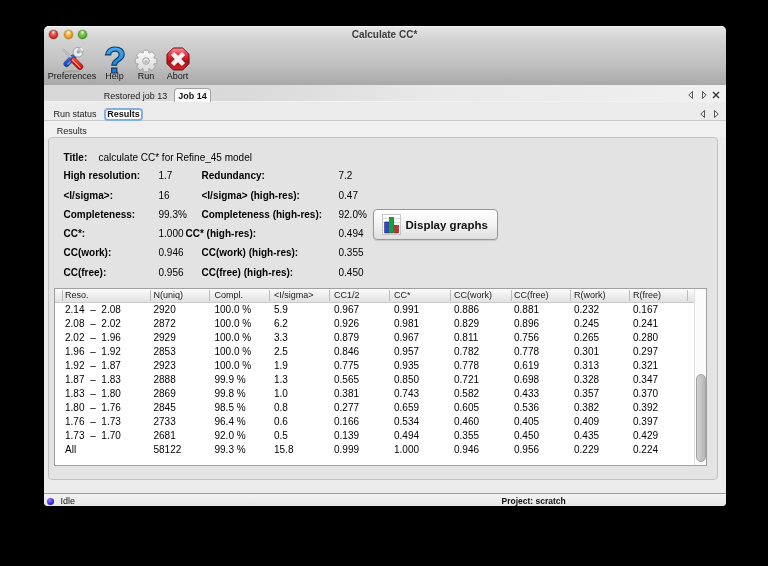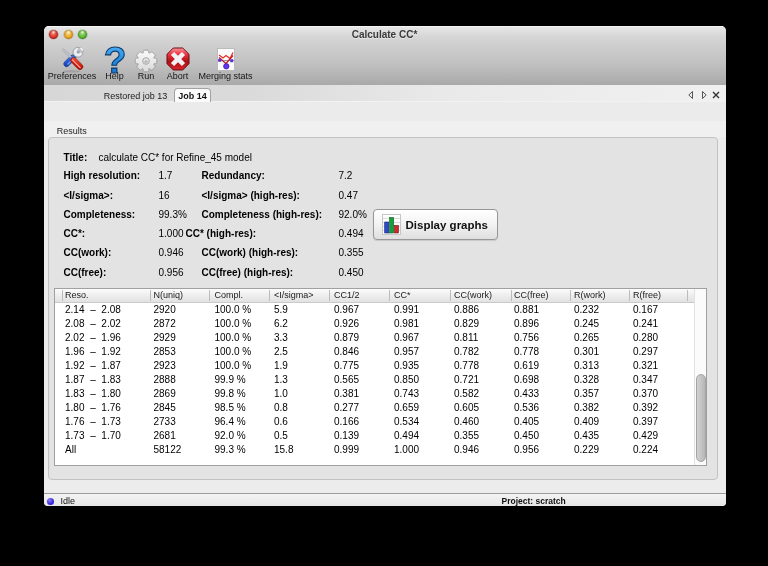--- a/index.html
+++ b/index.html
@@ -134,52 +134,52 @@
                 <stop offset="0.62" stop-color="#ae1016"></stop>
                 <stop offset="1" stop-color="#d5252b"></stop>
               </linearGradient>
             </defs>
         <path d="M7.3 1 L16.7 1 L23 7.3 L23 16.7 L16.7 23 L7.3 23 L1 16.7 L1 7.3 Z" fill="url(#ag)" stroke="#6b0d10" stroke-width="1" stroke-linejoin="round"></path>
         <path d="M4.9 8.1 L8.1 4.9 L12 8.8 L15.9 4.9 L19.1 8.1 L15.2 12 L19.1 15.9 L15.9 19.1 L12 15.2 L8.1 19.1 L4.9 15.9 L8.8 12 Z" fill="#f2f2f4"></path>
       </svg>
         </span>
         <span class="lab">Abort</span>
     </div>
-    <div class="titem abs" style="left:147px;width:70px;">
-      <span class="ticon" id="ic-merge" style="top:2.5px;">
-          <svg width="18" height="23" viewBox="0 0 18 23">
-        <rect x="0.5" y="0.5" width="17" height="22" fill="#fbfbfb" stroke="#bbb" stroke-width="1"></rect>
-        <line x1="1" y1="12.5" x2="17" y2="12.5" stroke="#999" stroke-width="1"></line>
-        <polyline points="2,7 6,10 9,7.5 13,10.5 16,4.5" fill="none" stroke="#e03030" stroke-width="1.3"></polyline>
-        <polyline points="2,9.5 6,13 9,15.5 13,11 16,7.5" fill="none" stroke="#c51f1f" stroke-width="1.3"></polyline>
-        <rect x="1.2" y="10.8" width="3" height="3" fill="#5533dd"></rect>
-        <rect x="13.2" y="11.2" width="3" height="3" fill="#5533dd"></rect>
-        <circle cx="9.3" cy="18.3" r="2.7" fill="#6633ee" stroke="#3311aa" stroke-width="0.7"></circle>
-      </svg>
-        </span>
-        <span class="lab">Merging stats</span>
-    </div>
   </div>
   <div id="row1" class="abs">
     <div id="cfgtab" class="abs">Configure</div>
     <div id="rj13" class="abs">Restored job 13</div>
     <div id="job14" class="abs">Job 14</div>
     <span class="navg" style="left:644.5px;top:6px;">
         <svg width="5" height="8" viewBox="0 0 5 8">
           <path d="M4.5 0.5 L0.8 4 L4.5 7.5 Z" fill="#eee" stroke="#444" stroke-width="0.9"></path>
         </svg>
       </span>
     <span class="navg" style="left:658.5px;top:6px;">
         <svg width="5" height="8" viewBox="0 0 5 8">
           <path d="M0.5 0.5 L4.2 4 L0.5 7.5 Z" fill="#eee" stroke="#444" stroke-width="0.9"></path>
         </svg>
       </span>
     <span class="navg" style="left:668px;top:6px;">
         <svg width="8" height="8" viewBox="0 0 8 8">
           <path d="M1 1 L7 7 M7 1 L1 7" stroke="#333" stroke-width="1.4"></path>
+        </svg>
+      </span>
+  </div>
+  <div id="row2" class="abs">
+    <div id="runstat" class="abs">Run status</div>
+    <div id="restab" class="abs">Results</div>
+    <span class="navg" style="left:656.5px;top:7.5px;">
+        <svg width="5" height="8" viewBox="0 0 5 8">
+          <path d="M4.5 0.5 L0.8 4 L4.5 7.5 Z" fill="#eee" stroke="#444" stroke-width="0.9"></path>
+        </svg>
+      </span>
+    <span class="navg" style="left:670.5px;top:7.5px;">
+        <svg width="5" height="8" viewBox="0 0 5 8">
+          <path d="M0.5 0.5 L4.2 4 L0.5 7.5 Z" fill="#eee" stroke="#444" stroke-width="0.9"></path>
         </svg>
       </span>
   </div>
   <div id="content" class="abs">
     <div class="abs" style="left:0;top:0;width:682px;height:16px;background:#f0f0f0;"></div>
       <div id="sumlab" class="abs">Results</div>
     <div id="panel" class="abs"></div>
     <div class="srow b" style="left:20px;top:31px;">Title:</div>
     <div class="srow" style="left:55px;top:31px;">calculate CC* for Refine_45 model</div>
     <div class="srow b" style="left:20px;top:49px;">High resolution:</div>

